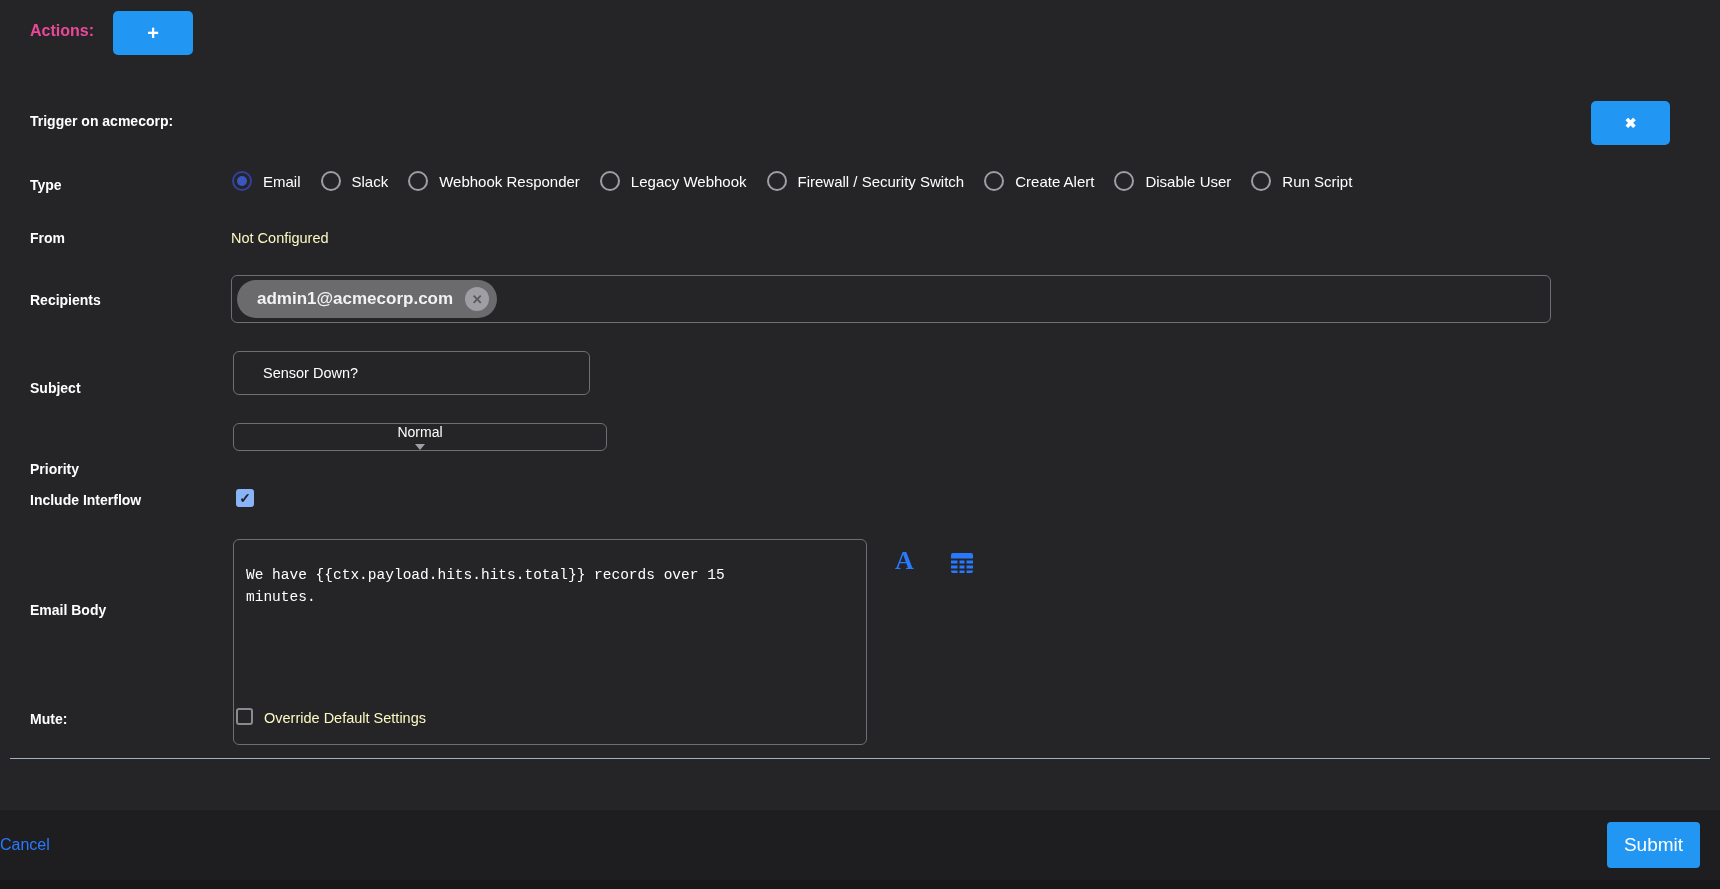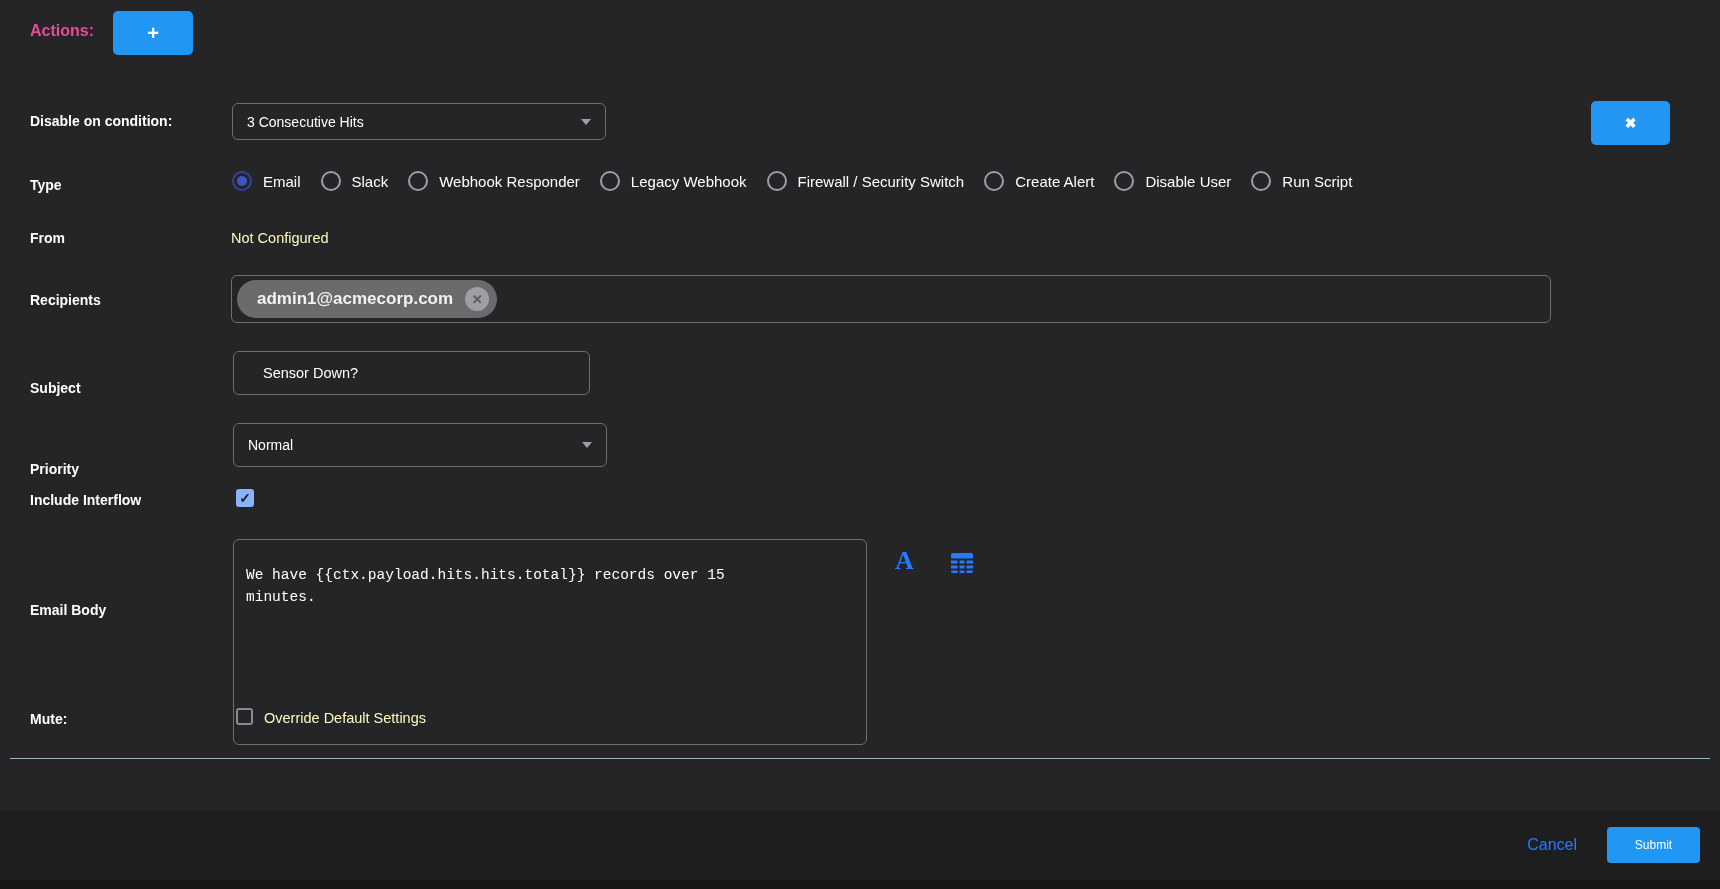--- a/index.html
+++ b/index.html
@@ -61,21 +61,21 @@
   .chip-remove{width:24px;height:24px;border-radius:50%;background:#9e9ea4;color:#5a5a5e;font-size:13px;font-weight:700;
     display:flex;align-items:center;justify-content:center;cursor:pointer;line-height:1;}
 
   
   .subject-label{left:30px;top:365px;margin-top:15px;}
   .subject-input{left:233px;top:351px;width:357px;height:44px;background:transparent;border:1px solid #6e6e73;border-radius:6px;
     color:#fff;font-size:14.5px;padding:0 29px;font-family:"Liberation Sans",sans-serif;}
 
   
   .priority-label{left:30px;top:461px;}
-  .priority-select{left:233px;top:423px;width:374px;height:44px;}
+  .priority-select{left:233px;top:423px;width:374px;height:28px;flex-direction:column;}
 
   
   .checkbox{width:18px;height:18px;border-radius:3px;border:2px solid #8a8a8f;display:flex;align-items:center;justify-content:center;cursor:pointer;}
   .checkbox .check{display:none;font-size:14px;font-weight:700;color:#1f2023;line-height:1;}
   .checkbox.checked{background:var(--check-bg);border-color:var(--check-bg);}
   .checkbox.checked .check{display:block;}
   .interflow-label{left:30px;top:492px;}
   .interflow-checkbox{left:236px;top:489px;}
 
   
@@ -85,41 +85,37 @@
   .font-icon{left:895px;top:548px;font-family:"Liberation Serif","DejaVu Serif",serif;font-weight:700;font-size:26px;color:var(--link-blue);cursor:pointer;line-height:1;}
   .table-icon{left:951px;top:553px;color:var(--link-blue);cursor:pointer;line-height:0;}
 
   
   .mute-label{left:30px;top:711px;}
   .mute-checkbox{left:236px;top:708px;width:17px;height:17px;}
   .mute-option-label{left:264px;top:710px;font-size:14.5px;}
 
   
   .divider{left:10px;top:758px;width:1700px;height:1px;background:#9cb3bc;}
-  .footer{left:0;top:810px;width:1720px;height:70px;background:#1e1e21;display:flex;align-items:center;justify-content:flex-end;gap:30px;padding-right:20px;}
+  .footer{left:0;top:810px;width:1720px;height:70px;background:#1e1e21;display:flex;align-items:center;justify-content:space-between;gap:30px;padding-right:20px;}
   .cancel-link{color:var(--link-blue);font-size:16px;cursor:pointer;text-decoration:none;}
-  .submit-btn{width:93px;height:36px;background:var(--accent);color:#fff;border:none;border-radius:4px;font-size:12px;
+  .submit-btn{width:93px;height:46px;background:var(--accent);color:#fff;border:none;border-radius:4px;font-size:19px;
     font-family:"Liberation Sans",sans-serif;cursor:pointer;}
   .bottom-strip{left:0;top:880px;width:1720px;height:9px;background:#17171a;}
 </style>
 </head>
 <body>
 
 <div class="screen">
 
   <span class="abs actions-label">Actions:</span>
   <button class="abs add-btn">
     <span>+</span>
   </button>
 
-  <span class="abs flabel trigger-label">Disable on condition:</span>
-  <div class="abs select trigger-select">
-    <span class="sel-text">3 Consecutive Hits</span>
-    <span class="caret"></span>
-  </div>
+  <span class="abs flabel trigger-label">Trigger on acmecorp:</span>
   <button class="abs remove-btn">
     <span>✖</span>
   </button>
 
   <span class="abs flabel type-label">Type</span>
   <div class="abs radio-group">
       <label class="radio-item">
         <span class="radio-circle selected">
           <span class="radio-dot"></span>
         </span>

